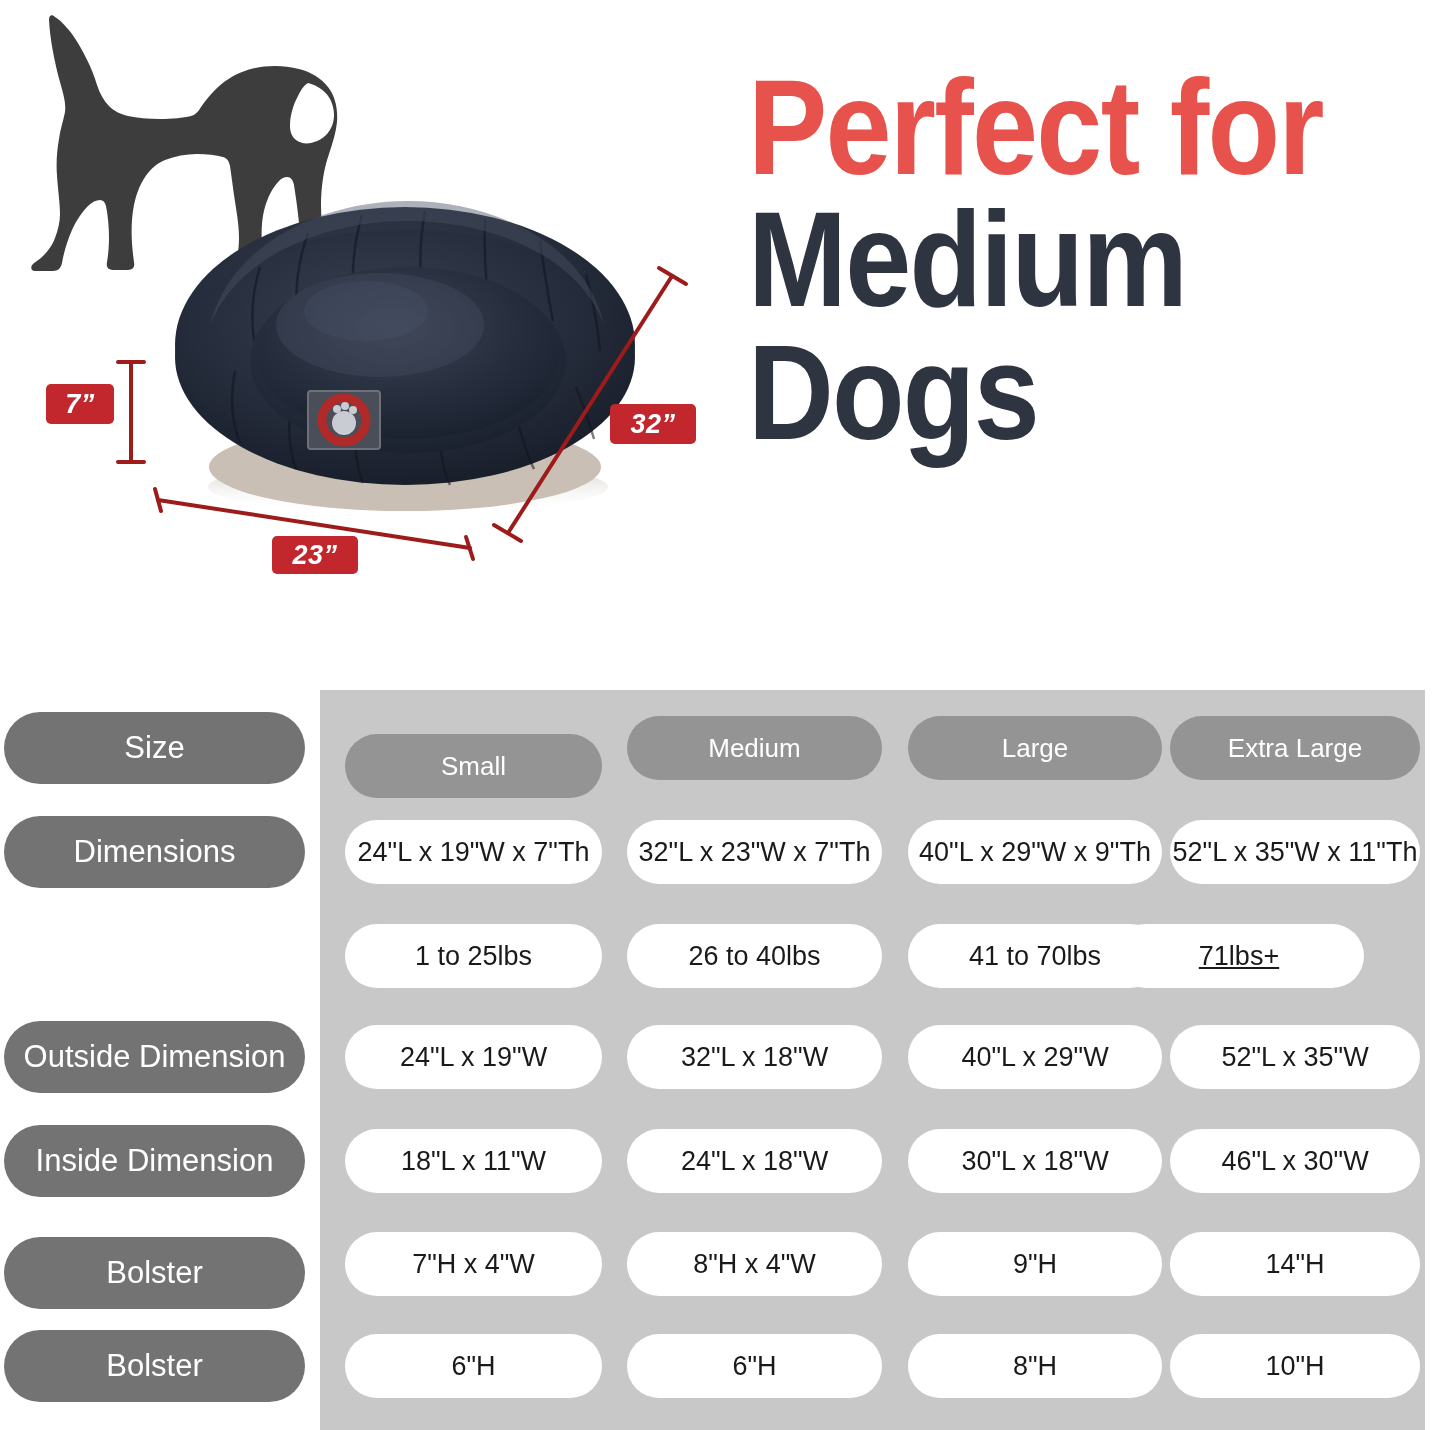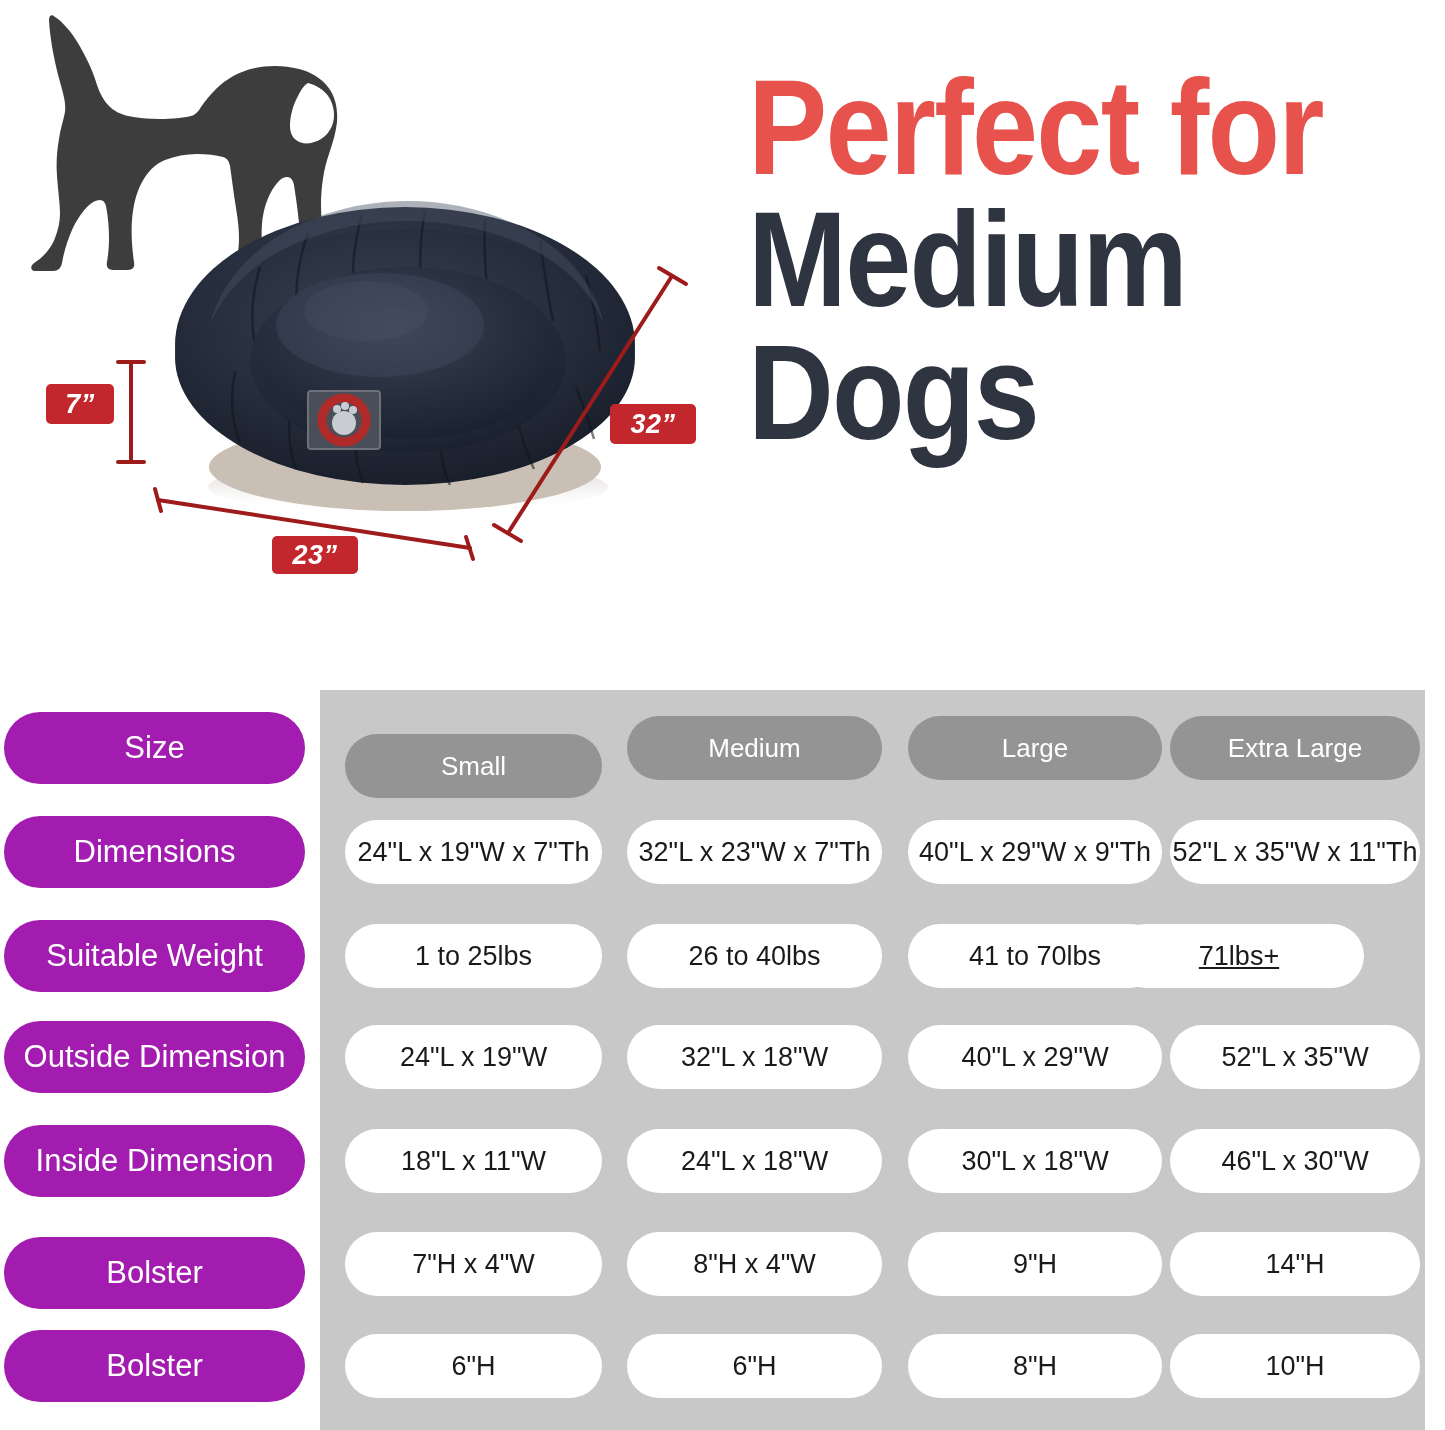--- a/index.html
+++ b/index.html
@@ -58,21 +58,21 @@
 
   #table-panel {
     position:absolute; left:320px; top:0; width:1105px; height:740px;
     background:#C8C8C8;
   }
 
   #label-col { position:absolute; left:0; top:0; width:320px; height:740px; }
 
   .row-label {
     position:absolute; left:4px; width:301px; height:72px;
-    background:#a21caf;
+    background:#737373;
     border-radius:36px;
     color:#ffffff;
     font-size:31px;
     display:flex; align-items:center; justify-content:center;
     text-align:center;
     z-index:3;
     white-space:nowrap;
   }
 
   .cell {
@@ -205,21 +205,20 @@
     <div id="headline-line2">Medium</div>
     <div id="headline-line3">Dogs</div>
   </div>
 </div>
 
 <div id="spec-table">
   <div id="table-panel"></div>
   <div id="label-col">
       <div class="row-label" style="top: 22px;">Size</div>
       <div class="row-label" style="top: 126px;">Dimensions</div>
-      <div class="row-label" style="top: 230px;">Suitable Weight</div>
       <div class="row-label" style="top: 331px;">Outside Dimension</div>
       <div class="row-label" style="top: 435px; text-align: right;">Inside Dimension</div>
       <div class="row-label" style="top: 538px; margin-top: 9px;">Bolster</div>
       <div class="row-label" style="top: 640px;">Bolster</div>
     </div>
   <div id="cells">
       <div class="cell header" style="left: 345px; width: 257px; top: 44px;">Small</div>
       <div class="cell header" style="left: 627px; width: 255px; top: 26px;">Medium</div>
       <div class="cell header" style="left: 908px; width: 254px; top: 26px;">Large</div>
       <div class="cell header" style="left: 1170px; width: 250px; top: 26px;">Extra Large</div>

